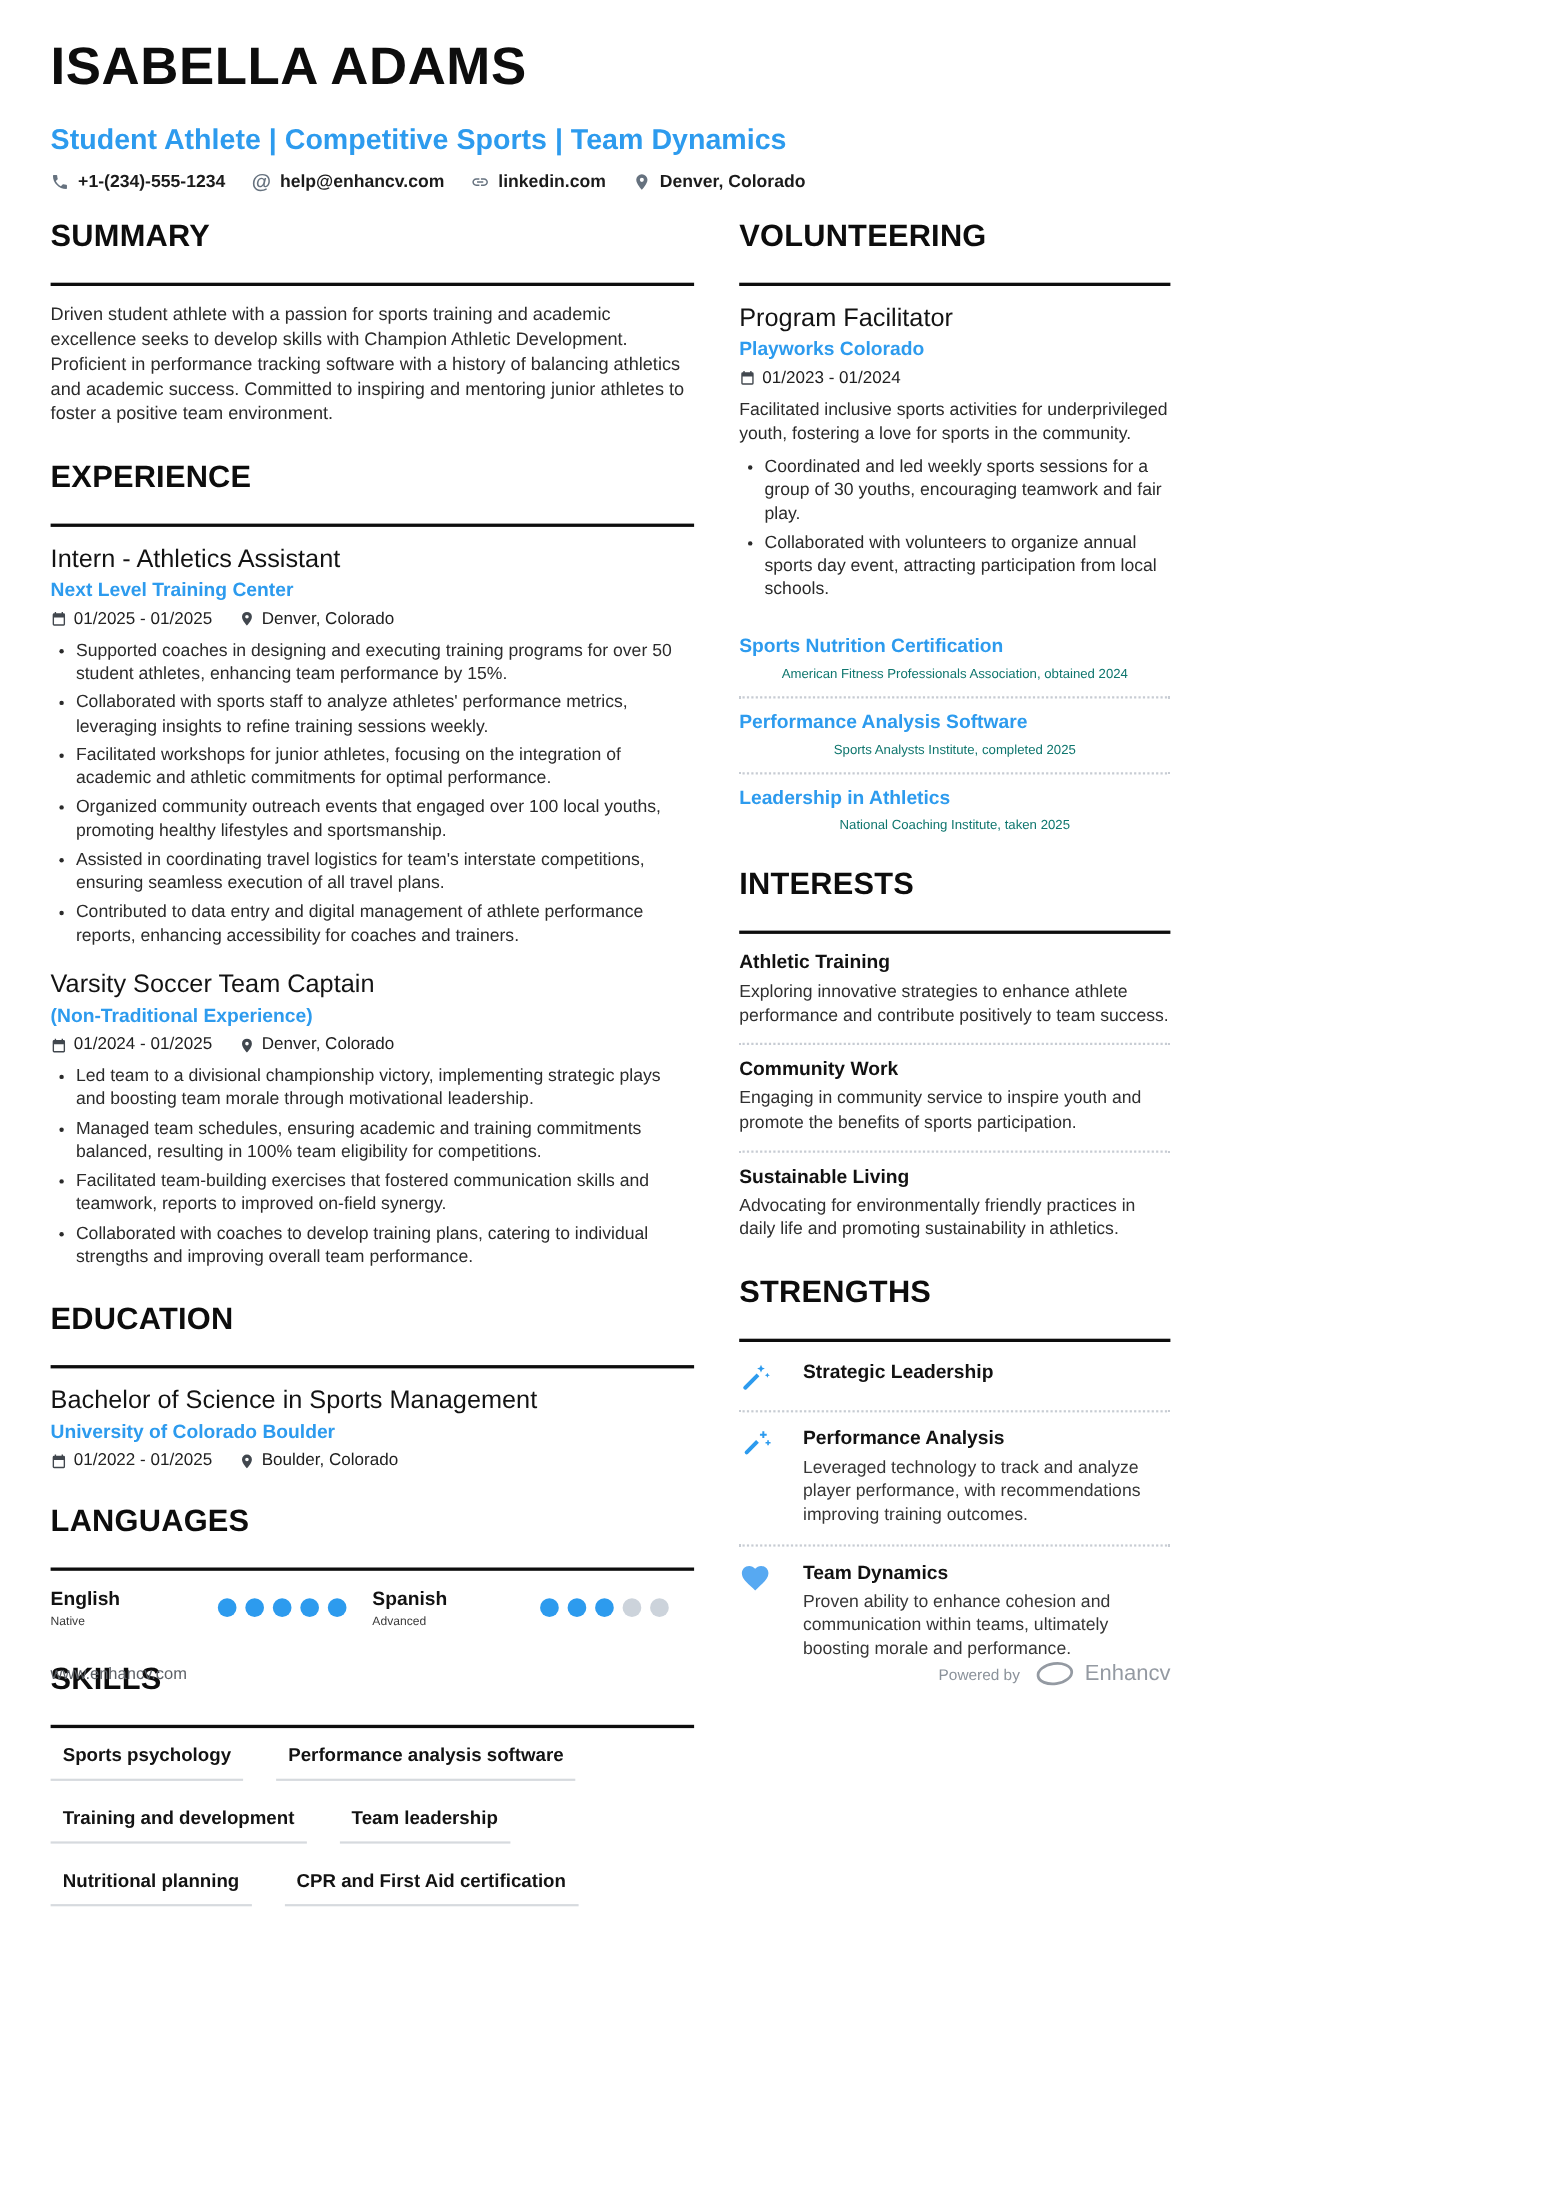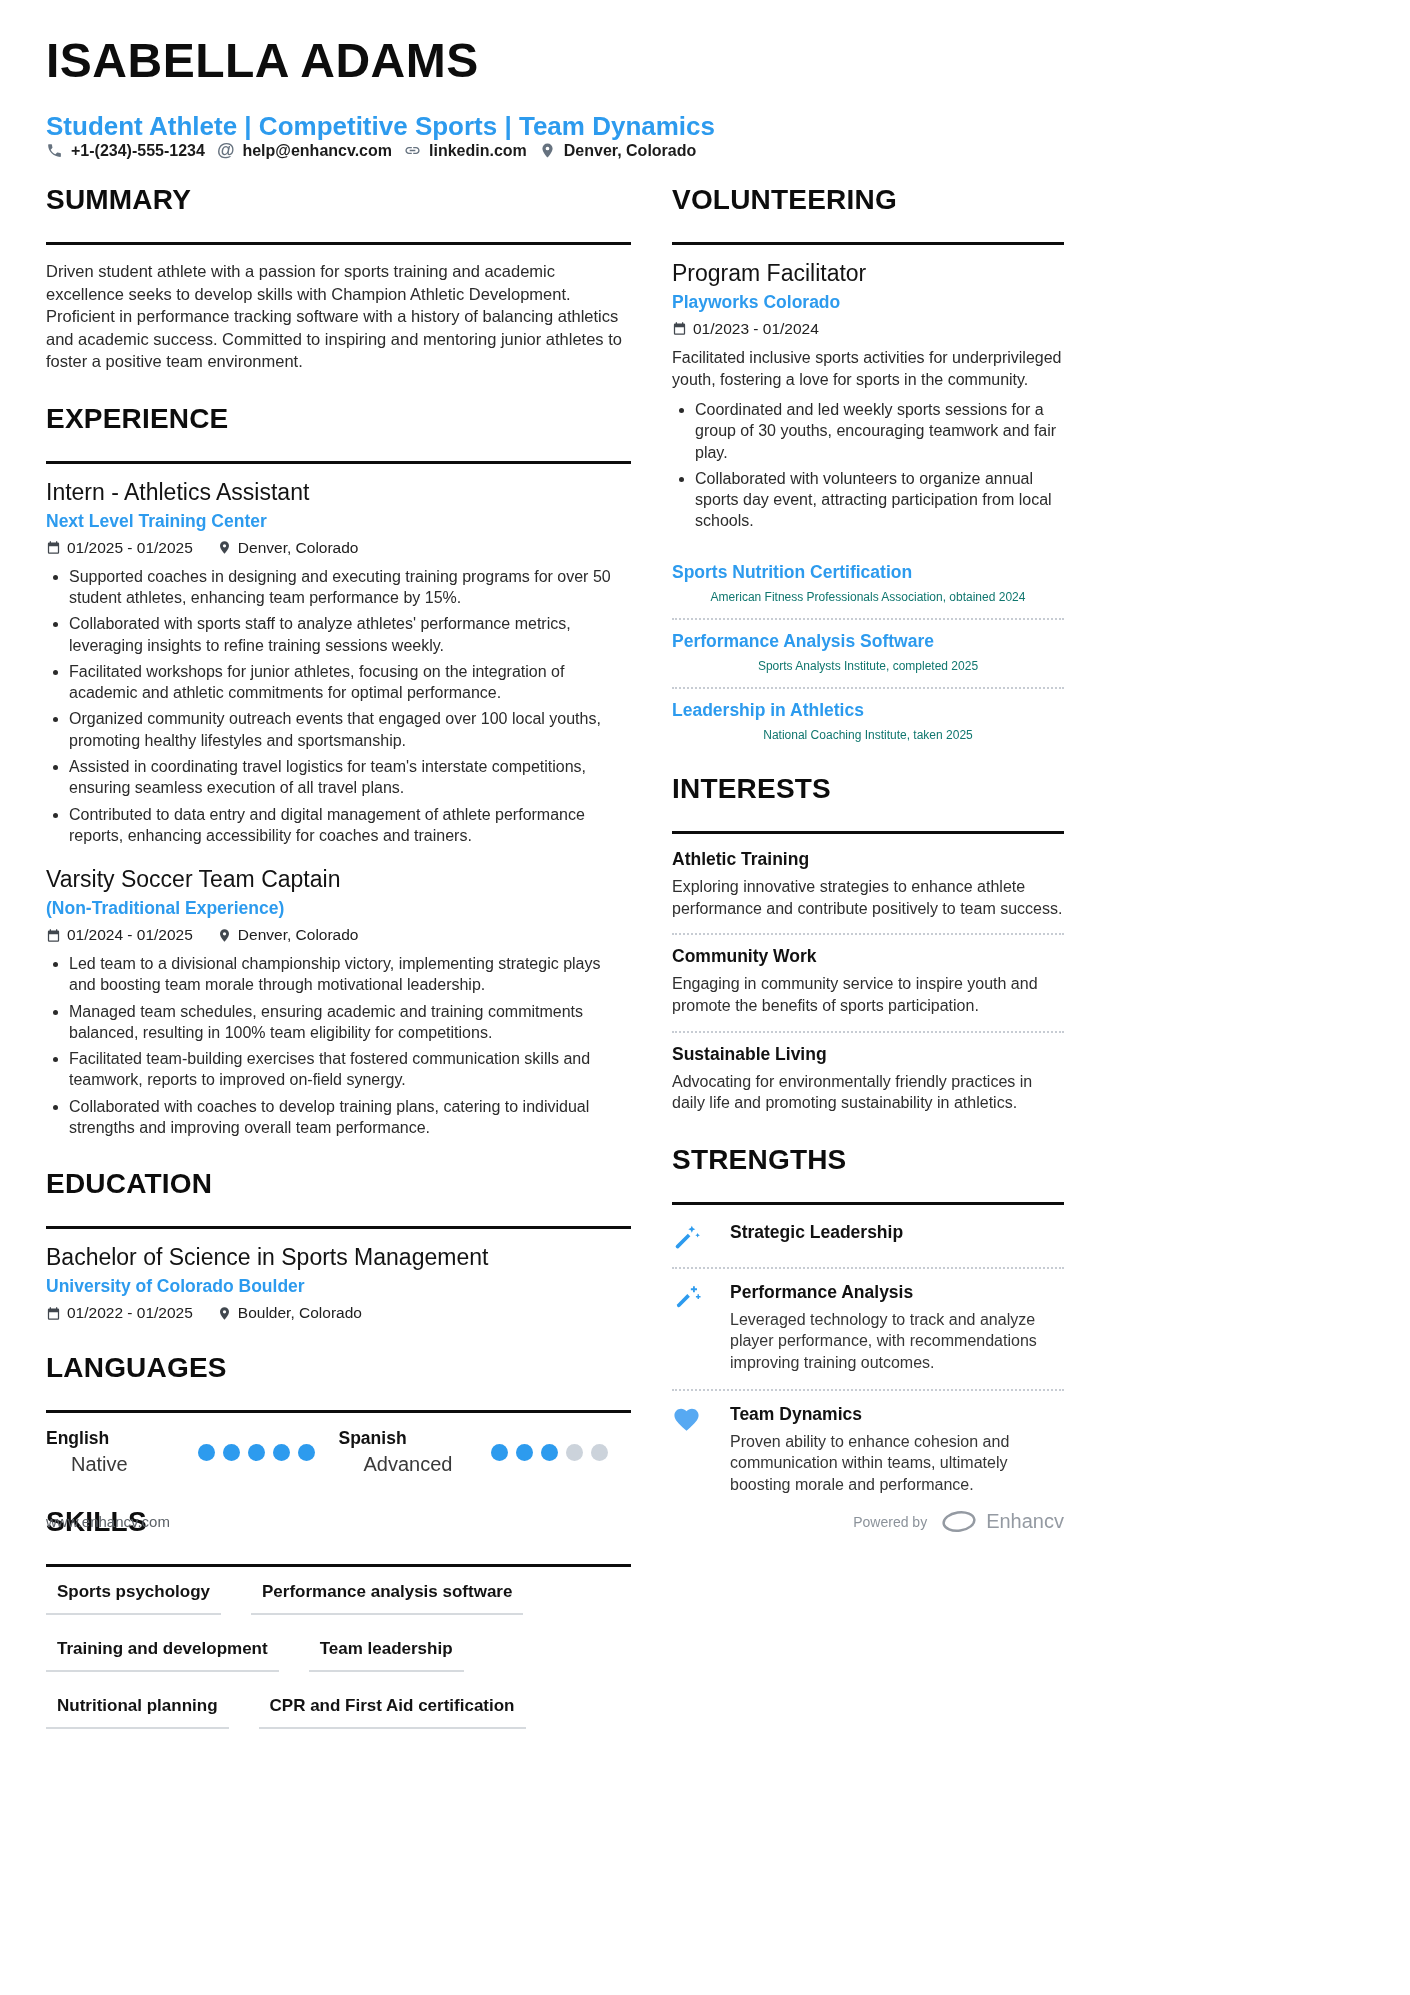--- a/index.html
+++ b/index.html
@@ -8,21 +8,21 @@
     width:1410px; height:1995px; background:#ffffff; position:relative;
     font-family:"Liberation Sans","DejaVu Sans",sans-serif; color:#141414;
     overflow:hidden;
   }
   .page{position:absolute; left:46px; top:36px; width:1018px;}
 
   
   .header{margin-bottom:24px;}
   .name{font-size:48px; font-weight:900; letter-spacing:.5px; color:#0d0d0d; line-height:1.04;}
   .tagline{font-size:26px; font-weight:700; color:var(--accent); margin-top:25px;}
-  .contact-row{display:flex; align-items:flex-start; gap:12px; }
+  .contact-row{display:flex; align-items:flex-start; gap:24px; margin-top:15px;}
   .contact-item{display:flex; align-items:center; gap:8px; font-size:16px; font-weight:700; color:#1b1b1b;}
   .cicon{width:17px; height:17px; color:#66727f; display:inline-flex; flex:none;}
   .cicon svg{width:100%; height:100%; fill:currentColor;}
   .at-glyph{font-size:18px; font-weight:700; color:#66727f; line-height:17px; width:auto;}
 
   
   .columns{display:flex; gap:41px; align-items:flex-start;}
   .col-left{width:585px; flex:none;}
   .col-right{width:392px; flex:none;}
   .section{margin-bottom:30px;}
@@ -43,21 +43,21 @@
   .micon svg{width:100%; height:100%; fill:currentColor;}
   ul.bullets{margin:0; padding-left:23px;}
   ul.bullets li{font-size:16px; line-height:1.33; color:#2b2b2b; margin-bottom:5px;}
   ul.bullets li::marker{color:#2b2b2b;}
 
   
   .lang-row{display:flex;}
   .lang-item{display:flex; align-items:center; width:50%;}
   .lang-text{width:152px;}
   .lang-name{font-size:17.5px; font-weight:700; color:#121212;}
-  .lang-level{font-size:20px; color:#3a3a3a; margin-top:4px;margin-left:25px;}
+  .lang-level{font-size:11px; color:#3a3a3a; margin-top:4px;}
   .dots{display:flex; gap:8px;}
   .dot{width:17px; height:17px; border-radius:50%; background:#ccd3db;}
   .dot.filled{background:var(--accent);}
 
   
   .skills-wrap{display:flex; flex-wrap:wrap; column-gap:30px; row-gap:24px;}
   .skill-tag{font-size:17px; font-weight:700; color:#131313; padding:0 11px 11px; border-bottom:2px solid #d6dade;}
 
   
   .vol-desc{font-size:16px; line-height:1.35; color:#2b2b2b; margin-bottom:9px;}

